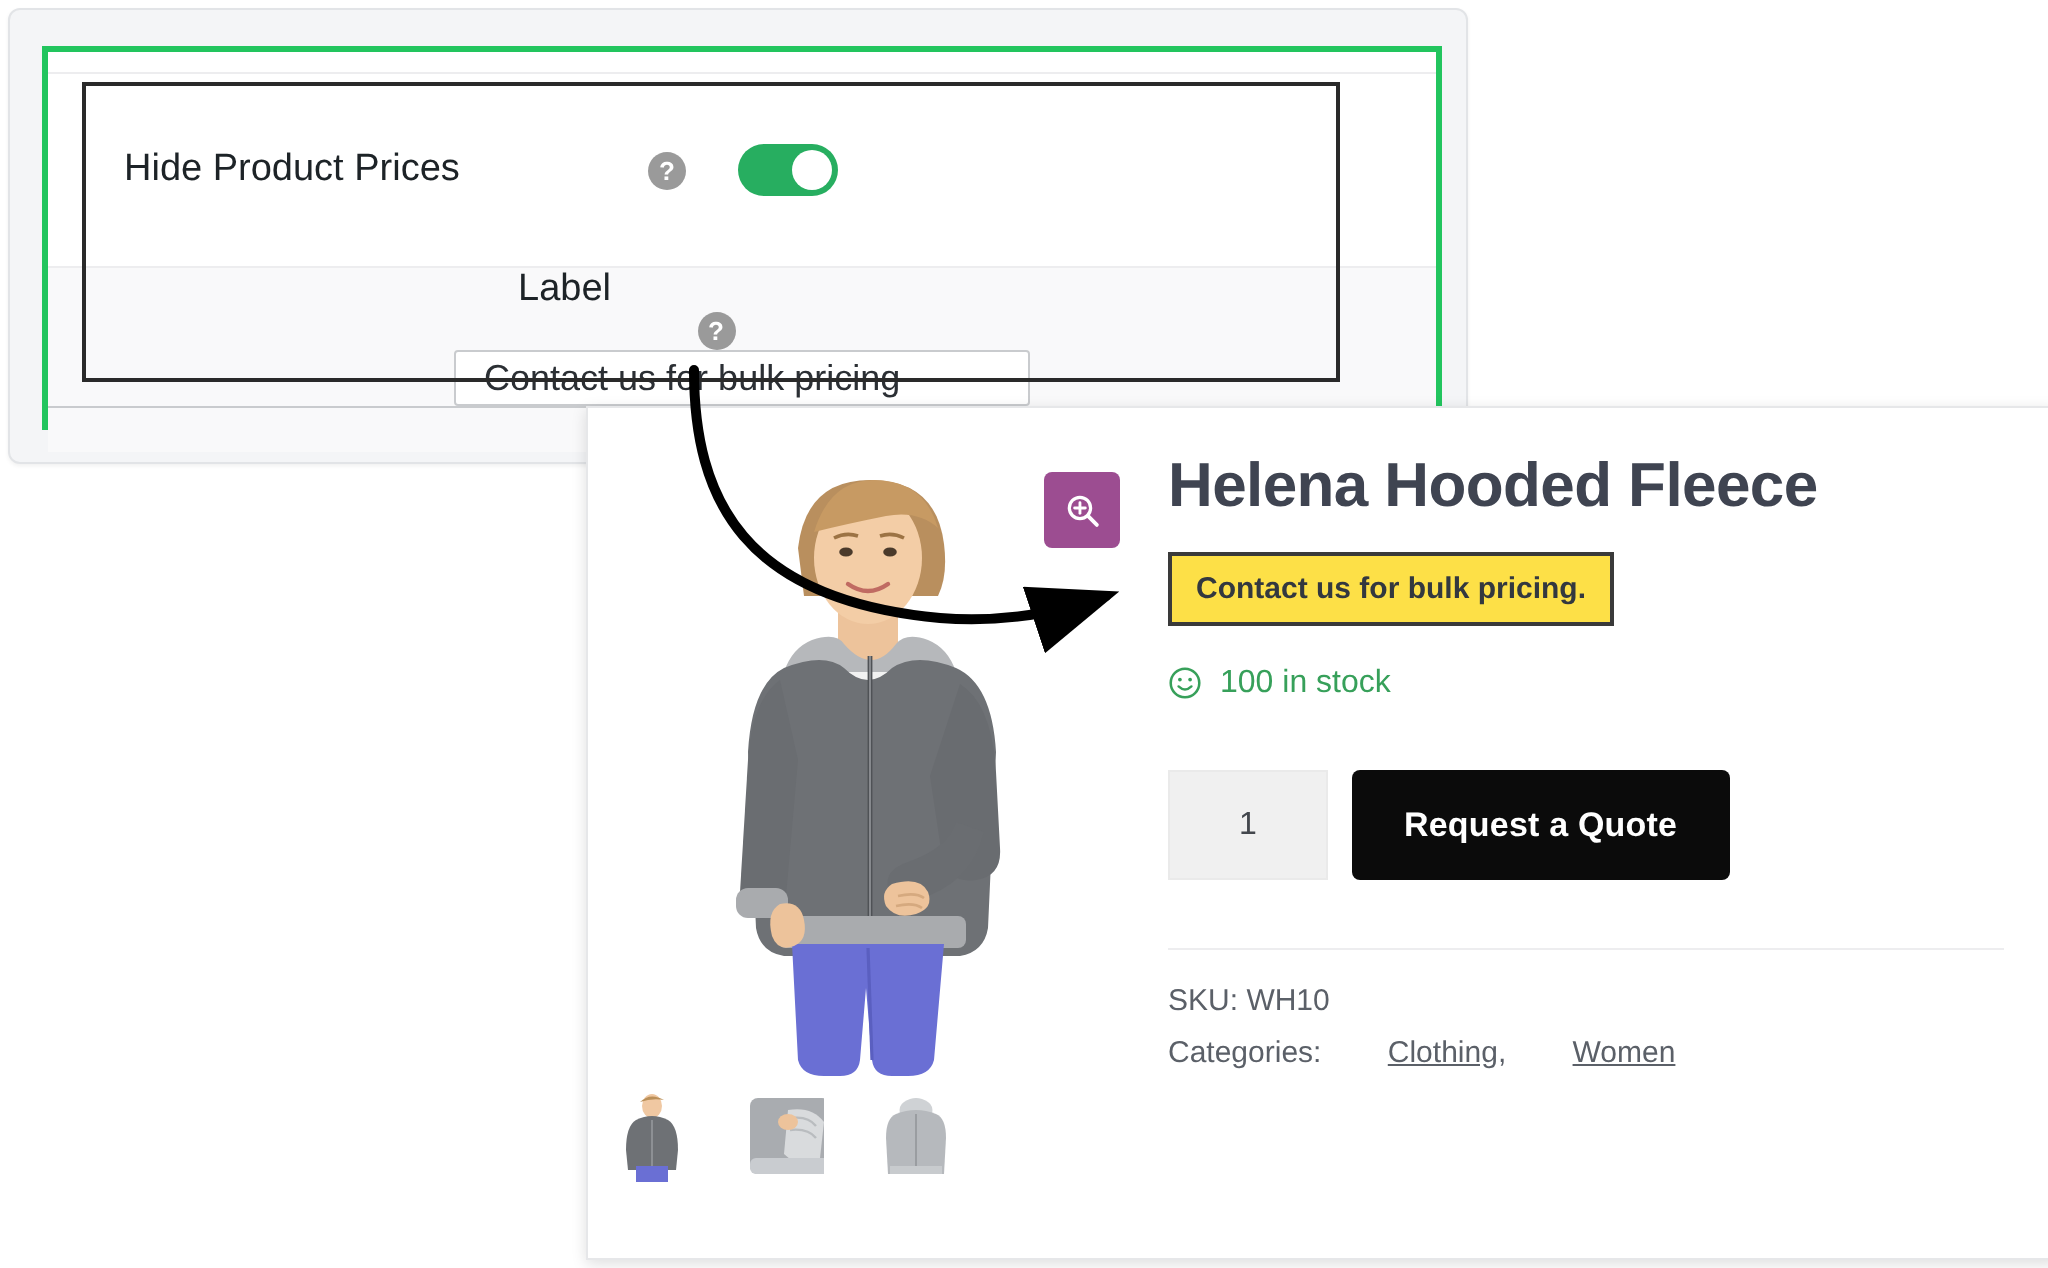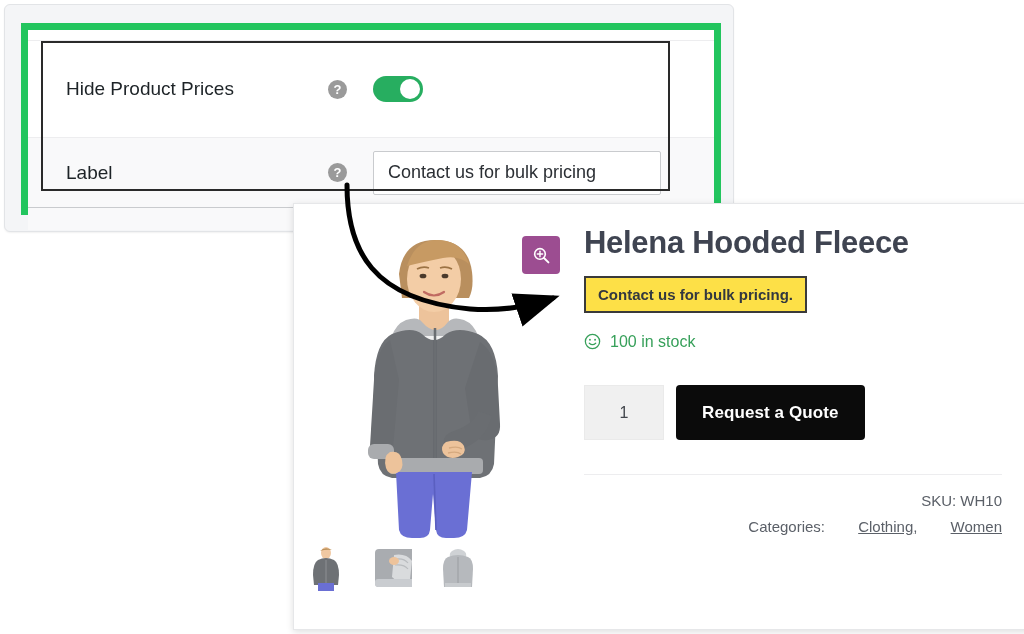--- a/index.html
+++ b/index.html
@@ -29,21 +29,21 @@
     box-sizing: border-box;
     box-shadow: 0 1px 2px rgba(0,0,0,0.06);
   }
   .settings-inner {
     position: absolute;
     left: 16px;
     top: 18px;
     right: 12px;
     bottom: 16px;
     background: #6d28d9;
-    border: 7px solid #22c55e;
+    border: 3px solid #22c55e;
     box-sizing: border-box;
   }
   .settings-strip-top {
     height: 10px;
     background: #ffffff;
     border-bottom: 1px solid #ededef;
   }
   .settings-row {
     display: flex;
     align-items: center;
@@ -52,20 +52,21 @@
   }
   .row-hide-prices {
     height: 97px;
     background: #ffffff;
     border-bottom: 1px solid #ededef;
   }
   .row-label {
     height: 70px;
     background: #f9f9fa;
     border-bottom: 1px solid #c9cbce;
+    flex-direction: column;
   }
   .settings-strip-bottom {
     height: 22px;
     background: #f9f9fa;
   }
   .row-title {
     font-size: 19px;
     color: #1d2327;
     font-weight: 400;
     padding-left: 38px;
@@ -254,21 +255,20 @@
     font-weight: bold;
     padding: 0 26px;
     cursor: pointer;
     font-family: "Liberation Sans", sans-serif;
     letter-spacing: 0.1px;
     text-align: right;
   }
   .meta {
     border-top: 1px solid #ededef;
     padding-top: 17px;
-    text-align: right;
   }
   .meta-line {
     font-size: 15px;
     color: #5b6068;
     margin-bottom: 9px;
   }
   .meta-line a {
     color: #5b6068;
     text-decoration: underline;
     margin-left: 29px;

